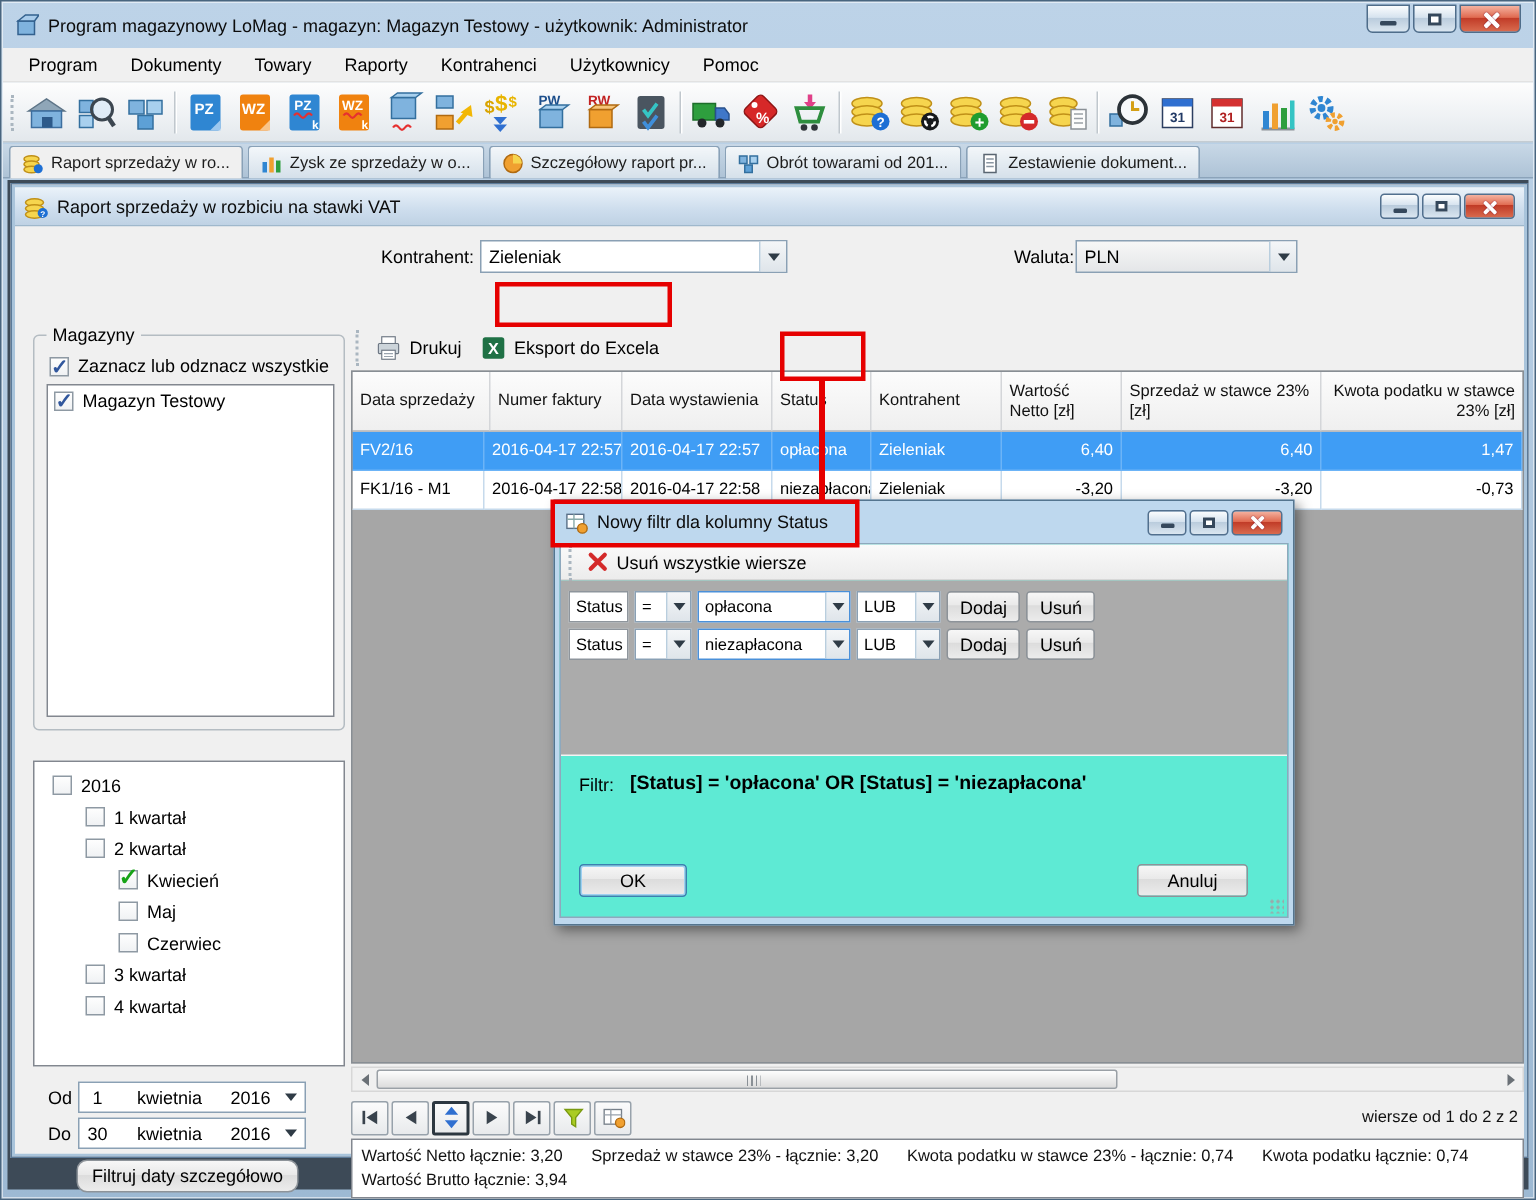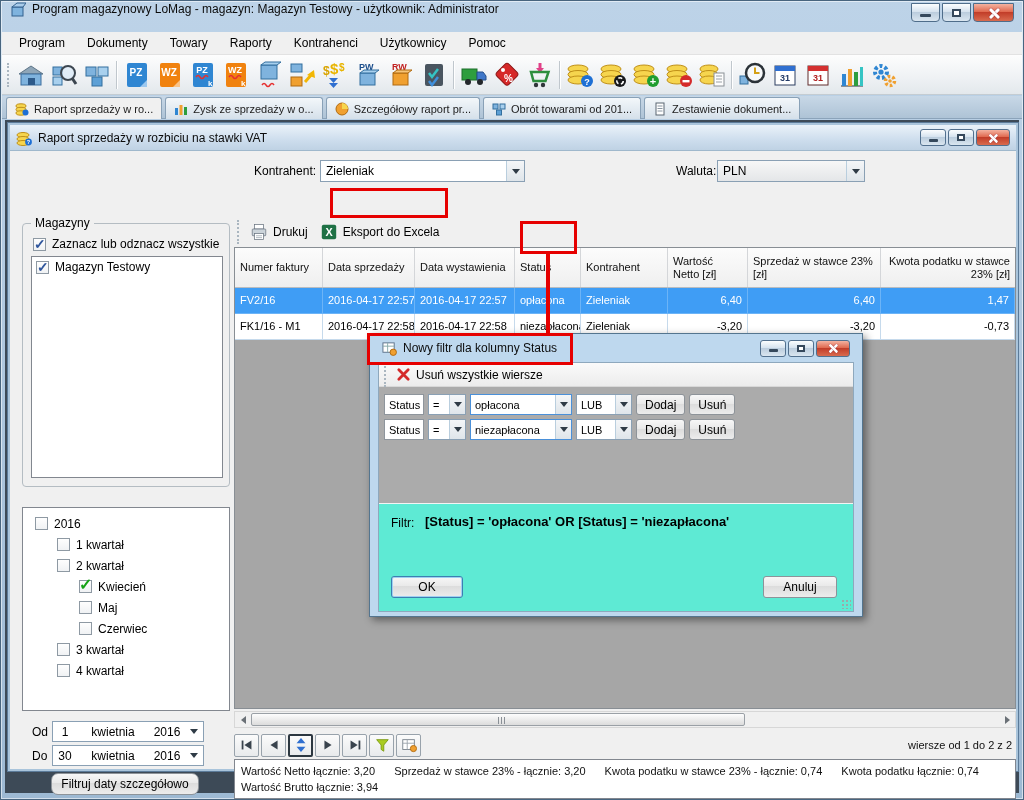--- a/index.html
+++ b/index.html
@@ -1,21 +1,21 @@
 <!DOCTYPE html>
 <html><head>
 <meta charset="utf-8">
 <style>
   * { margin:0; padding:0; box-sizing:border-box; font-family:"Liberation Sans", sans-serif; }
   html,body { width:1024px; height:800px; overflow:hidden; background:#fff; }
   body { position:relative; font-size:12px; }
 
   
   .win { position:absolute; inset:0; background:linear-gradient(#bdd3e8,#9db9d3); border:1px solid #48657f; box-shadow:inset 0 0 0 1px rgba(255,255,255,.55); }
-  .titlebar { position:absolute; top:1px; left:1px; right:1px; height:29px; display:flex; align-items:flex-start; gap:6px; padding:0 8px; }
+  .titlebar { position:absolute; top:1px; left:1px; right:1px; height:29px; display:flex; align-items:center; gap:6px; padding:0 8px; }
   .title-text { font-size:12px; color:#0c0c0c; white-space:nowrap; }
   .win-btns { margin-left:auto; display:flex; gap:2px; align-self:flex-start; padding-top:1px; }
   .wbtn { width:29px; height:19px; border:1px solid #4f6d8a; border-radius:0 0 4px 4px; background:linear-gradient(#fbfdfe,#d6e3ef 45%,#b9cbdc 46%,#dae6f0); display:flex; align-items:center; justify-content:center; position:relative; }
   .wbtn.close { width:41px; background:linear-gradient(#f4b2a0,#e06a50 45%,#c03a26 46%,#d96b4f); }
   .glyph-min { width:11px; height:3px; background:#35485c; border-radius:1px; margin-top:6px;}
   .glyph-restore { width:9px; height:8px; border:2px solid #35485c; background:#fff; }
   .glyph-x { position:relative; width:12px; height:12px; }
   .glyph-x::before,.glyph-x::after { content:""; position:absolute; left:5px; top:0; width:3px; height:13px; background:#fff; border-radius:1px; box-shadow:0 0 1px #702; }
   .glyph-x::before { transform:rotate(45deg);} .glyph-x::after { transform:rotate(-45deg);}
 
@@ -93,21 +93,21 @@
   
   .navbar { position:absolute; left:224px; top:582px; width:782px; height:24px; display:flex; align-items:center; gap:2px; }
   .nav-btn { width:25px; height:23px; border:1px solid #98a2ab; background:linear-gradient(#fbfbfb,#e8eaec); display:flex; align-items:center; justify-content:center; border-radius:2px; }
   .nav-btn.focused { border:2px solid #2c3740; }
   .pager { margin-left:auto; font-size:11px; color:#111; padding-right:4px; }
 
   .totalsbox { position:absolute; left:224px; top:608px; width:782px; height:40px; background:#fff; border:1px solid #82878f; padding:3px 6px; font-size:11px; line-height:16px; color:#111; }
   .totalsbox span { margin-right:16px; }
 
   
-  .dialog { position:absolute; left:368px; top:332px; width:494px; height:284px; background:#bed8ee; border:1px solid #54758f; box-shadow:3px 3px 8px rgba(0,0,0,.45); z-index:10; padding:0 8px 3px; }
+  .dialog { position:absolute; left:368px; top:332px; width:494px; height:284px; background:#bed8ee; border:1px solid #54758f; box-shadow:3px 3px 8px rgba(0,0,0,.45); z-index:10; padding:0 3px 3px; }
   .dtitle { height:28px; display:flex; align-items:center; gap:6px; padding:0 4px; }
   .dtitle .title-text { font-size:12px; color:#0c0c0c; }
   .dbody { position:relative; height:250px; background:#5eead4; border:1px solid #8ea8bd; }
   .dtoolbar { height:24px; background:linear-gradient(#fafafa,#ececec); border-bottom:1px solid #d8d8d8; display:flex; align-items:center; gap:5px; padding:0 2px; font-size:12px; }
   .dgray { height:117px; background:#ababab; border-bottom:1px solid #f4f4f4; position:relative; }
   .frow { position:absolute; left:5px; display:flex; gap:4px; height:21px; align-items:center; }
   .fcell-label { width:40px; height:21px; background:#fff; border:1px solid #8e959c; font-size:11px; display:flex; align-items:center; padding-left:4px; }
   .fcombo { position:relative; height:21px; background:#fff; border:1px solid #8aa0b4; display:flex; align-items:center; font-size:11px; }
   .fcombo.blue { border-color:#4a90d9; }
   .fcombo .val { flex:1; padding-left:4px; white-space:nowrap; overflow:hidden; }
@@ -549,22 +549,22 @@
             <svg width="18" height="18" viewBox="0 0 20 20">
                 <rect x="2" y="2" width="16" height="16" rx="2" fill="#1f7145"></rect>
                 <text x="10" y="14.5" font-size="12" font-weight="bold" fill="#fff" text-anchor="middle">X</text>
               </svg>
             <span>Eksport do Excela</span>
           </div>
         </div>
 
         <div class="grid-area">
           <div class="grid-head">
+            <div class="gh-cell" style="width:92px;">Data sprzedaży</div>
             <div class="gh-cell" style="width:88px;">Numer faktury</div>
-            <div class="gh-cell" style="width:92px;">Data sprzedaży</div>
             <div class="gh-cell" style="width:100px;">Data wystawienia</div>
             <div class="gh-cell" style="width:66px;">Status</div>
             <div class="gh-cell" style="width:87px;">Kontrahent</div>
             <div class="gh-cell" style="width:80px;">Wartość Netto [zł]</div>
             <div class="gh-cell" style="width:133px;">Sprzedaż w stawce 23% [zł]</div>
             <div class="gh-cell" style="width:134px;border-right:none;text-align:right;">Kwota podatku w stawce 23% [zł]</div>
           </div>
           <div class="grid-row sel">
             <div class="gr-cell" style="width:88px;">FV2/16</div>
             <div class="gr-cell" style="width:92px;">2016-04-17 22:57</div>

